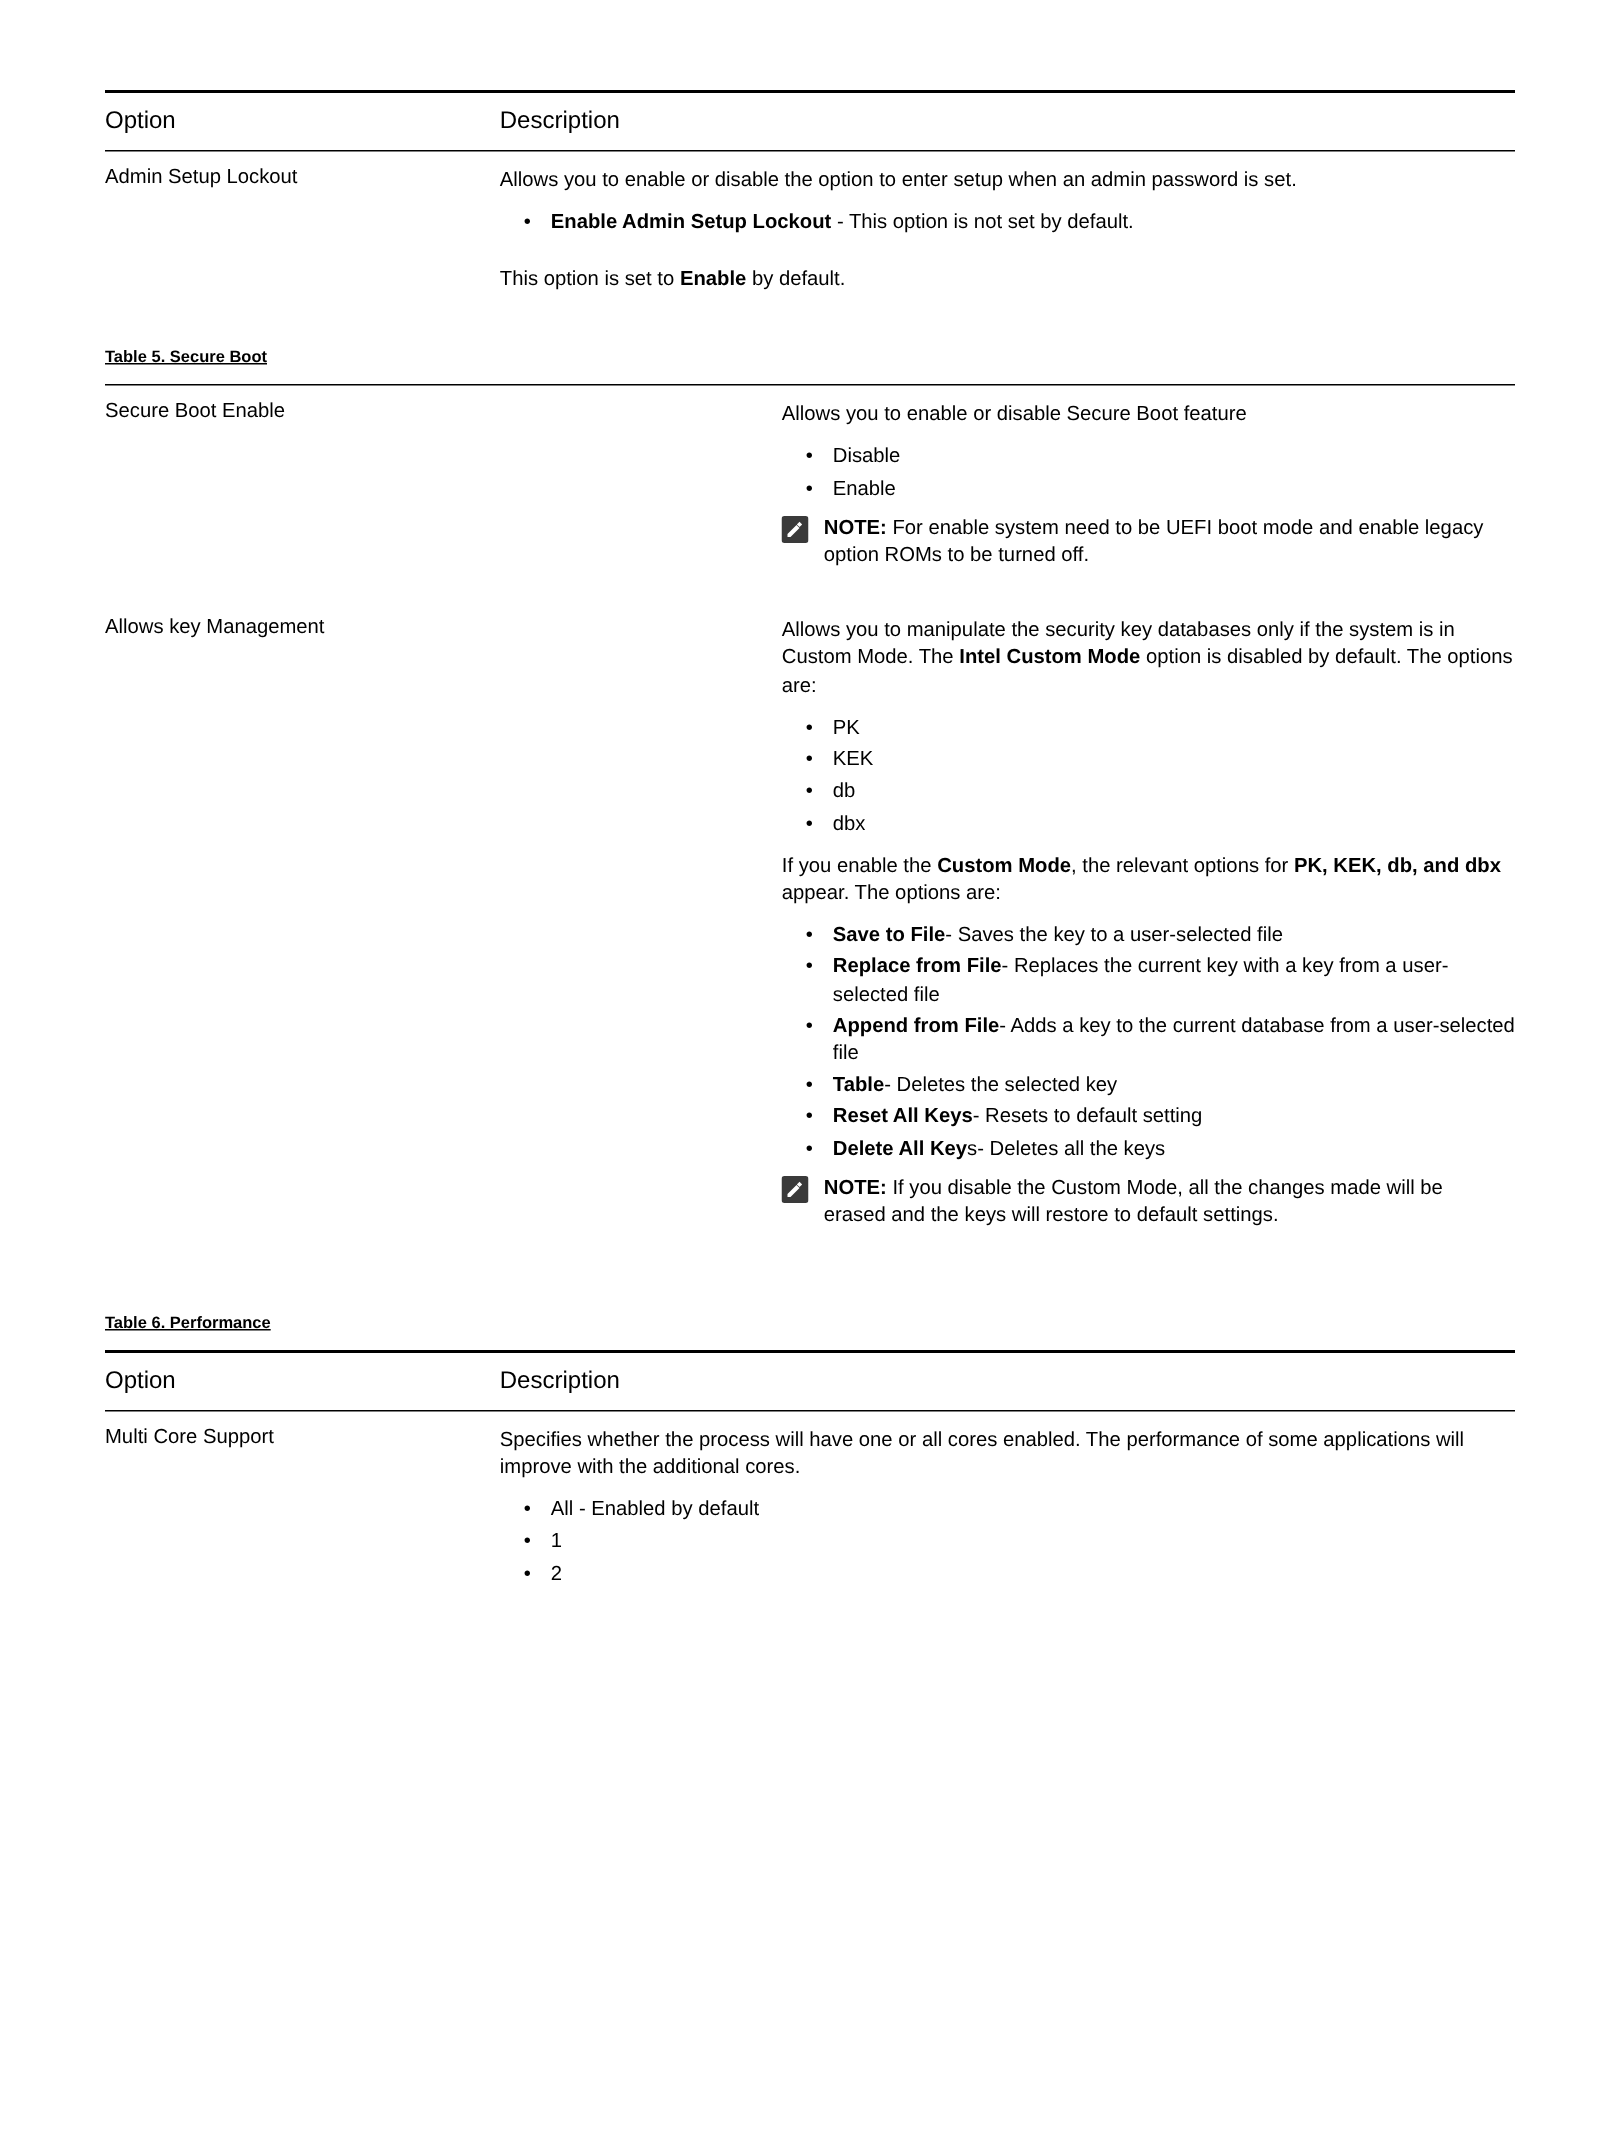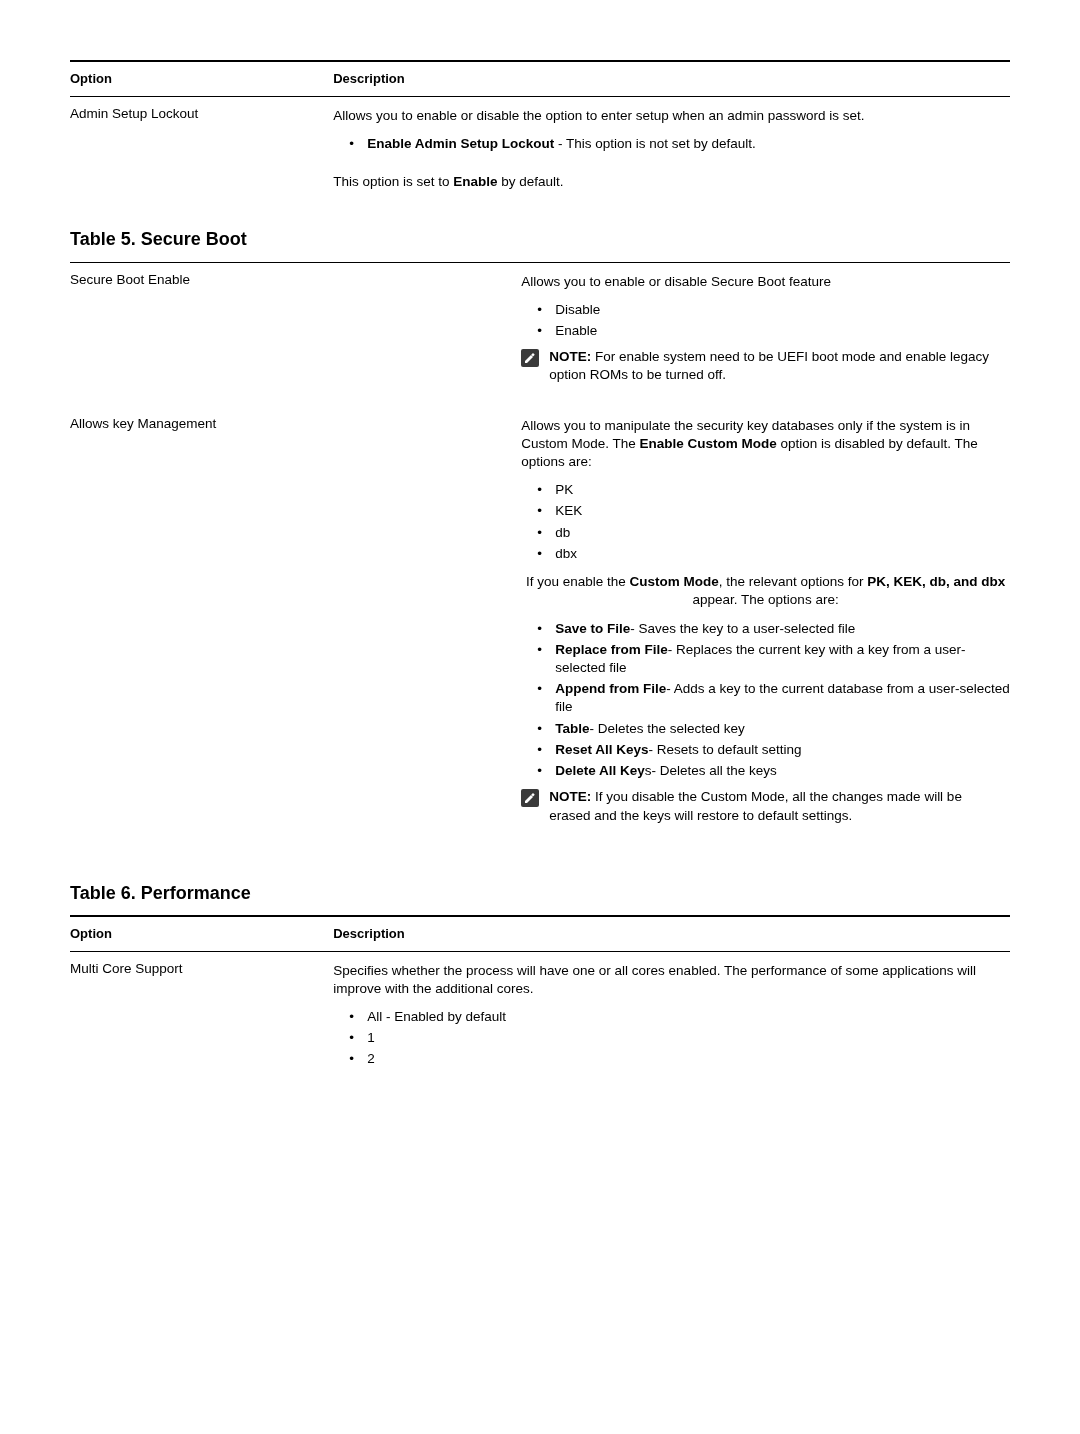--- a/index.html
+++ b/index.html
@@ -18,34 +18,35 @@
       margin-bottom: 28px;
     }
     table.opts > thead > tr > th,
     table.opts > tbody > tr > td {
       padding: 8px 0 8px 0;
       text-align: left;
       vertical-align: top;
       font-weight: normal;
     }
     table.opts > thead > tr > th {
-      font-weight: bold;
-      font-size: 13px;
+      font-weight: normal;
+      font-size: 16px;
     }
     .thick-rule { border-top: 2.5px solid #000; height: 0; }
     .thin-rule  { border-top: 1px solid #000; height: 0; }
     .opt-col { width: 28%; padding-right: 10px; }
     .desc-col { width: 72%; }
     .inner-col { width: 48%; }
     .label-cell { padding-right: 14px; vertical-align: top; }
     .inner-desc-cell { padding-left: 10px; }
     .table-title {
       font-weight: bold;
-      font-size: 18px;
+      font-size: 11px;
       margin: 22px 0 10px 0;
+      text-decoration: underline;
     }
     ul.bullets {
       list-style: none;
       padding-left: 34px;
       margin: 10px 0 4px 0;
     }
     ul.bullets li {
       position: relative;
       margin: 3px 0;
     }
@@ -126,28 +127,28 @@
                 </svg>
           </span>
           <span class="note-text"><b>NOTE:</b> For enable system need to be UEFI boot mode and enable legacy option ROMs to be turned off.</span>
         </div>
       </td>
     </tr>
 
     <tr>
       <td class="inner-col label-cell" style="padding-top:18px;">Allows key Management</td>
       <td class="inner-desc-cell" style="padding-top:18px;">
-        <div class="para">Allows you to manipulate the security key databases only if the system is in Custom Mode. The <b>Enable Custom Mode</b> option is disabled by default. The options are:</div>
+        <div class="para">Allows you to manipulate the security key databases only if the system is in Custom Mode. The <b>Intel Custom Mode</b> option is disabled by default. The options are:</div>
         <ul class="bullets">
               <li>PK</li>
               <li>KEK</li>
               <li>db</li>
               <li>dbx</li>
             </ul>
-        <div class="para" style="margin-top:10px;text-align:center;">If you enable the <b>Custom Mode</b>, the relevant options for <b>PK, KEK, db, and dbx</b> appear. The options are:</div>
+        <div class="para" style="margin-top:10px;">If you enable the <b>Custom Mode</b>, the relevant options for <b>PK, KEK, db, and dbx</b> appear. The options are:</div>
         <ul class="bullets">
               <li><b>Save to File</b>- Saves the key to a user-selected file</li>
               <li><b>Replace from File</b>- Replaces the current key with a key from a user-selected file</li>
               <li><b>Append from File</b>- Adds a key to the current database from a user-selected file</li>
               <li><b>Table</b>- Deletes the selected key</li>
               <li><b>Reset All Keys</b>- Resets to default setting</li>
               <li><b>Delete All Key</b>s- Deletes all the keys</li>
             </ul>
         <div class="note-row">
           <span class="note-icon">

